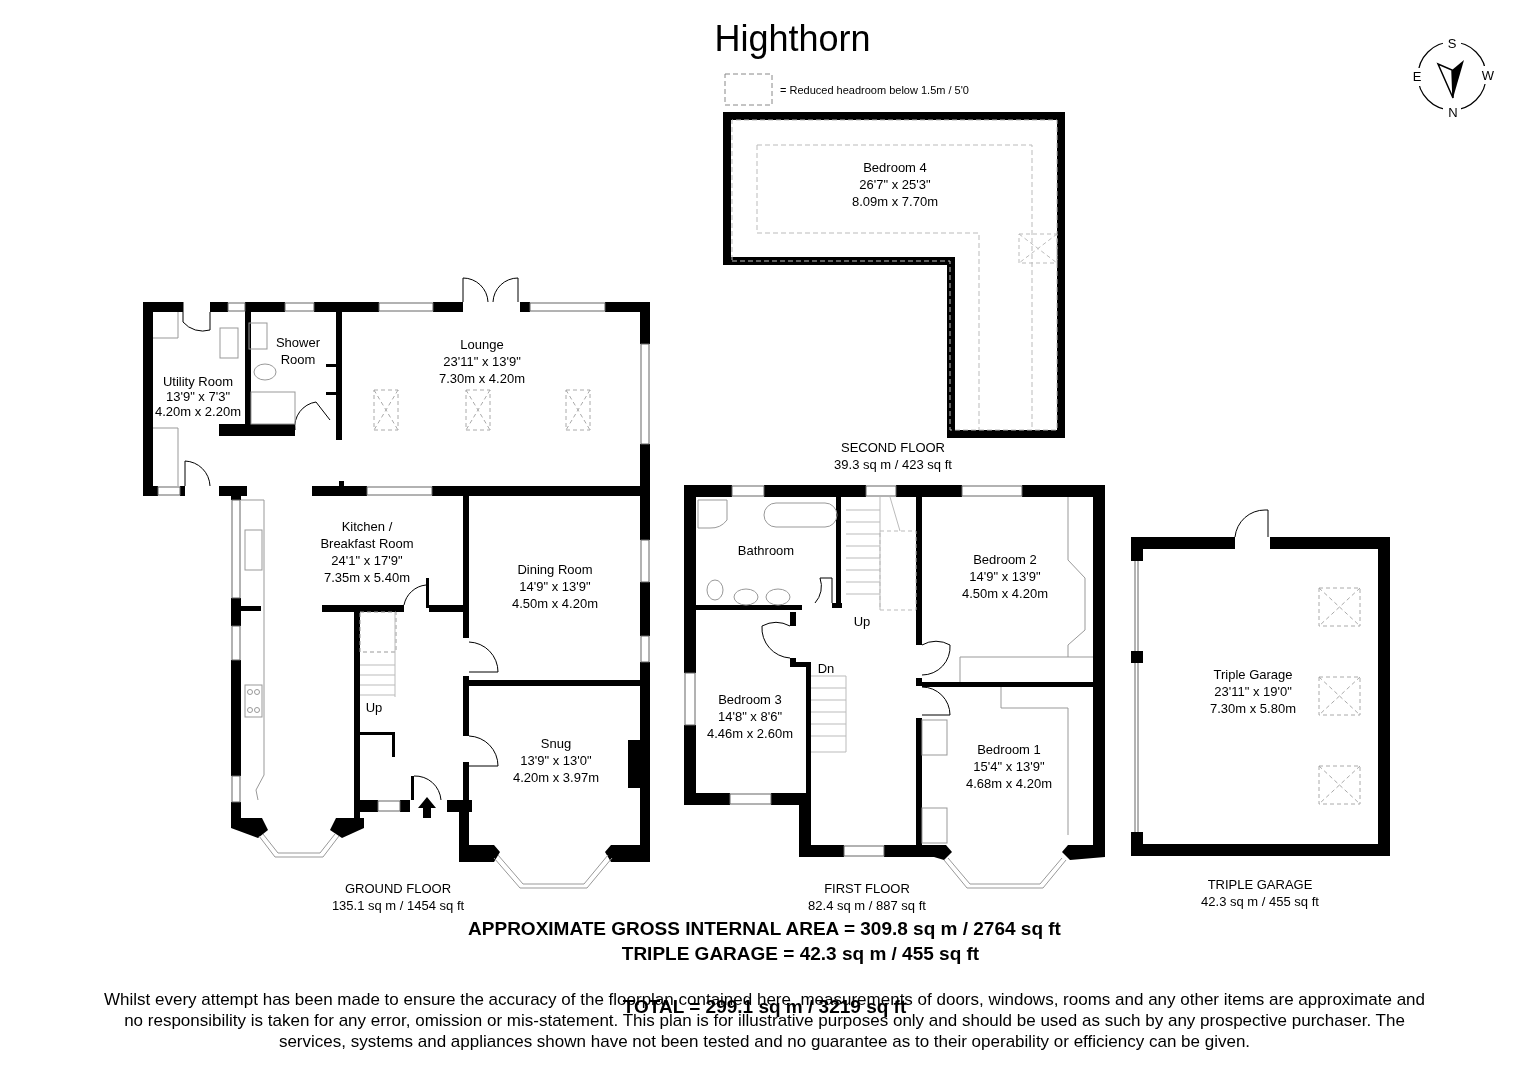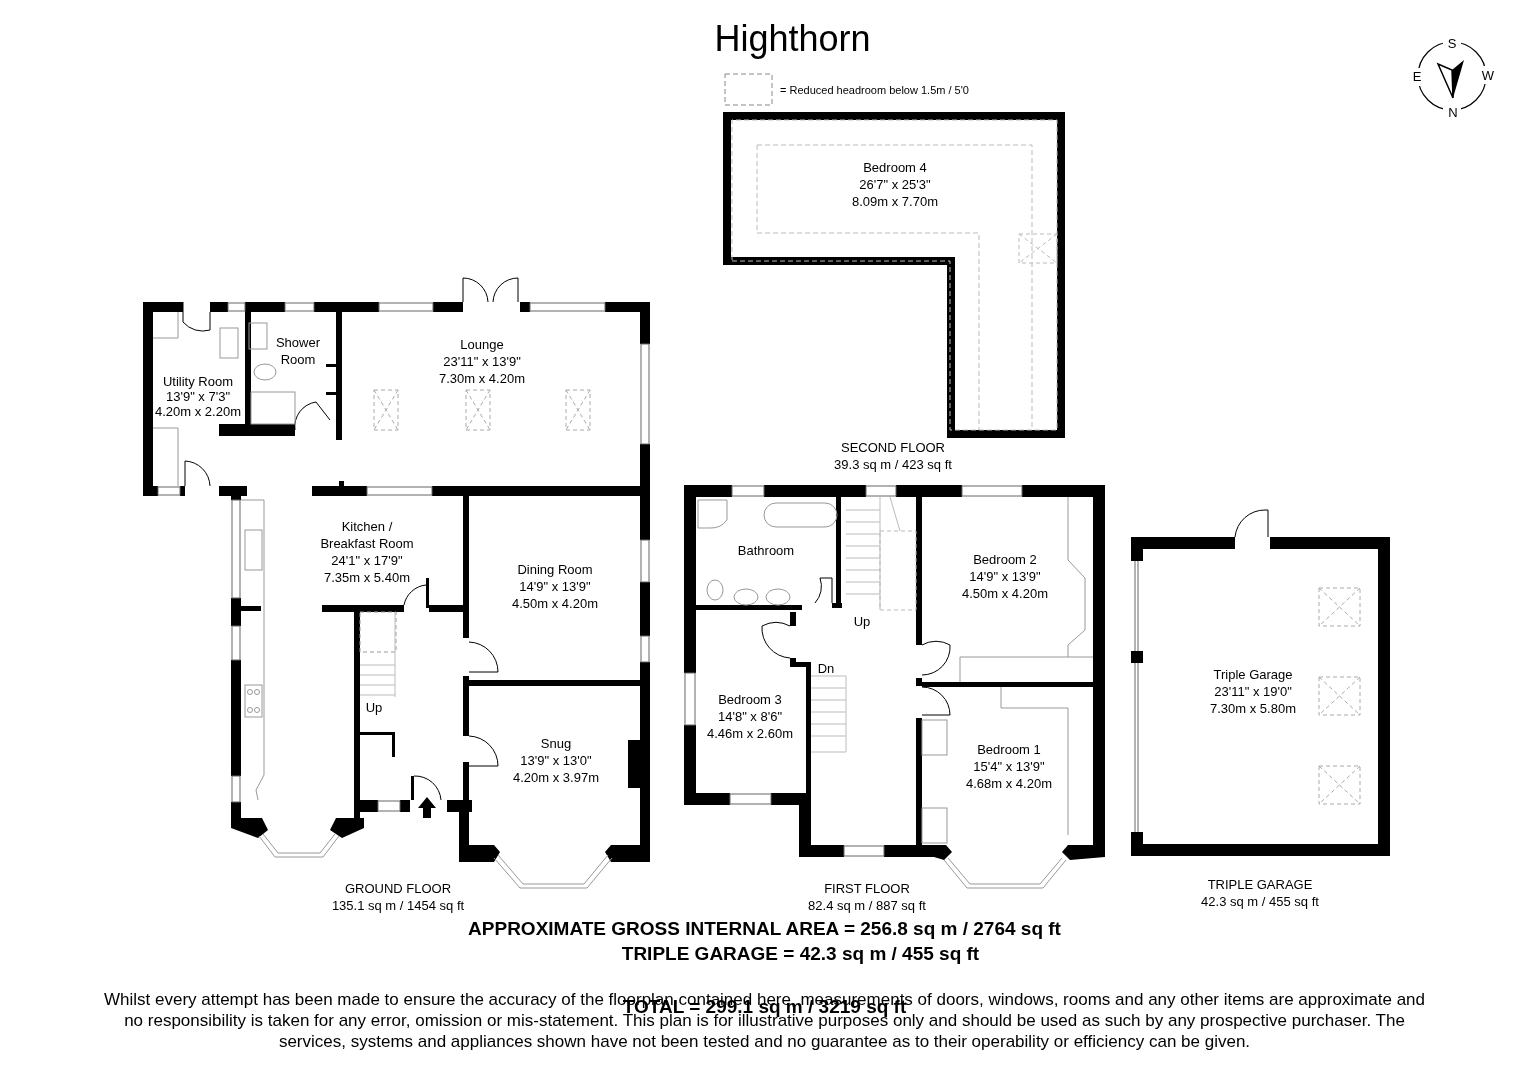--- a/index.html
+++ b/index.html
@@ -348,16 +348,16 @@
         <line x1="1360" y1="766" x2="1319" y2="804"></line>
     </g>
     <text x="1253" y="679" class="t rl" text-anchor="middle">Triple Garage</text>
     <text x="1253" y="696" class="t rl" text-anchor="middle">23'11" x 19'0"</text>
     <text x="1253" y="713" class="t rl" text-anchor="middle">7.30m x 5.80m</text>
     <text x="1260" y="889" class="t fl" text-anchor="middle">TRIPLE GARAGE</text>
     <text x="1260" y="906" class="t fl" text-anchor="middle">42.3 sq m / 455 sq ft</text>
   </g>
 </svg>
 
-<div class="summary" style="top:918px;">APPROXIMATE GROSS INTERNAL AREA = 256.8 sq m / 2764 sq ft</div>
+<div class="summary" style="top:918px;">APPROXIMATE GROSS INTERNAL AREA = 309.8 sq m / 2764 sq ft</div>
 <div class="summary" style="top:943px;margin-left:36px;">TRIPLE GARAGE = 42.3 sq m / 455 sq ft</div>
 <div class="summary" style="top:996px;">TOTAL = 299.1 sq m / 3219 sq ft</div>
 <div class="disc">Whilst every attempt has been made to ensure the accuracy of the floorplan contained here, measurements of doors, windows, rooms and any other items are approximate and no responsibility is taken for any error, omission or mis-statement. This plan is for illustrative purposes only and should be used as such by any prospective purchaser. The services, systems and appliances shown have not been tested and no guarantee as to their operability or efficiency can be given.</div>
 
 </body></html>

